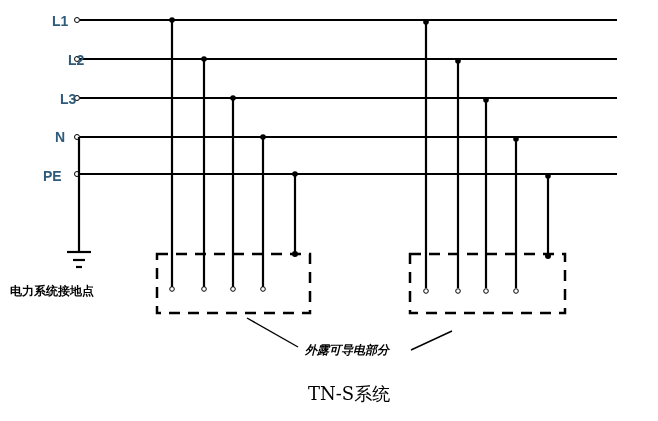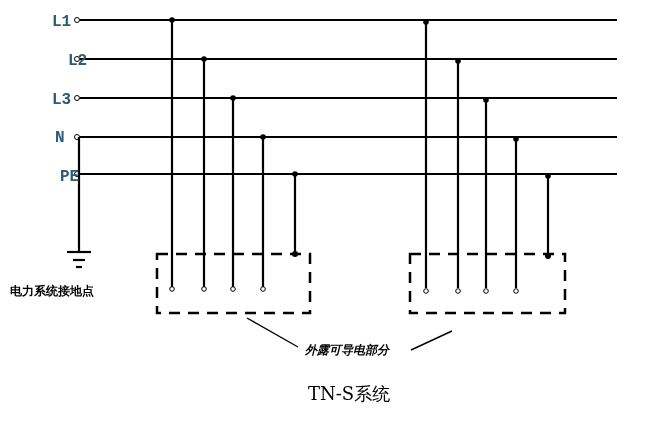--- a/index.html
+++ b/index.html
@@ -1,18 +1,18 @@
 <!DOCTYPE html>
 <html><head>
 <meta charset="utf-8">
 <style>
   html, body { margin:0; padding:0; background:#ffffff; }
   body { width:658px; height:421px; position:relative; overflow:hidden; font-family:"DejaVu Serif", serif; }
   svg { position:absolute; left:0; top:0; }
-  .lbl { position:absolute; font-family:Liberation Mono, monospace; font-weight:bold; font-size:16px; color:#2e5b7a; }
+  .lbl { position:absolute; font-family:Liberation Sans, sans-serif; font-weight:bold; font-size:14px; color:#2e5b7a; }
   .cn { position:absolute; font-family:"DejaVu Sans", sans-serif; font-size:12px; color:#000; font-weight:bold; }
   .title { position:absolute; font-family:"DejaVu Serif", serif; font-size:18px; color:#000;text-align:center; }
 </style>
 </head>
 <body>
 
 <svg width="658" height="421" viewBox="0 0 658 421">
 
   <g stroke="#000" stroke-width="2.2" fill="none">
     <line x1="80" y1="20" x2="617" y2="20"></line>
@@ -91,19 +91,19 @@
   </g>
 
   <g stroke="#000" stroke-width="1.4">
     <line x1="247" y1="318" x2="298" y2="347"></line>
     <line x1="411" y1="350" x2="452" y2="331"></line>
   </g>
 </svg>
 
 <div class="lbl" style="left:52px;top:13px;">L1</div>
 <div class="lbl" style="left:68px;top:52px;">L2</div>
-<div class="lbl" style="left:52px;top:91px;">L3</div>
+<div class="lbl" style="left:60px;top:91px;">L3</div>
 <div class="lbl" style="left:55px;top:129px;">N</div>
-<div class="lbl" style="left:60px;top:168px;">PE</div>
+<div class="lbl" style="left:43px;top:168px;">PE</div>
 
 <div class="cn" style="left:10px;top:283px;">电力系统接地点</div>
 <div class="cn" style="left:305px;top:342px;font-style:italic;">外露可导电部分</div>
 <div class="title" style="left:308px;top:382px;">TN-S系统</div>
 
 </body></html>

